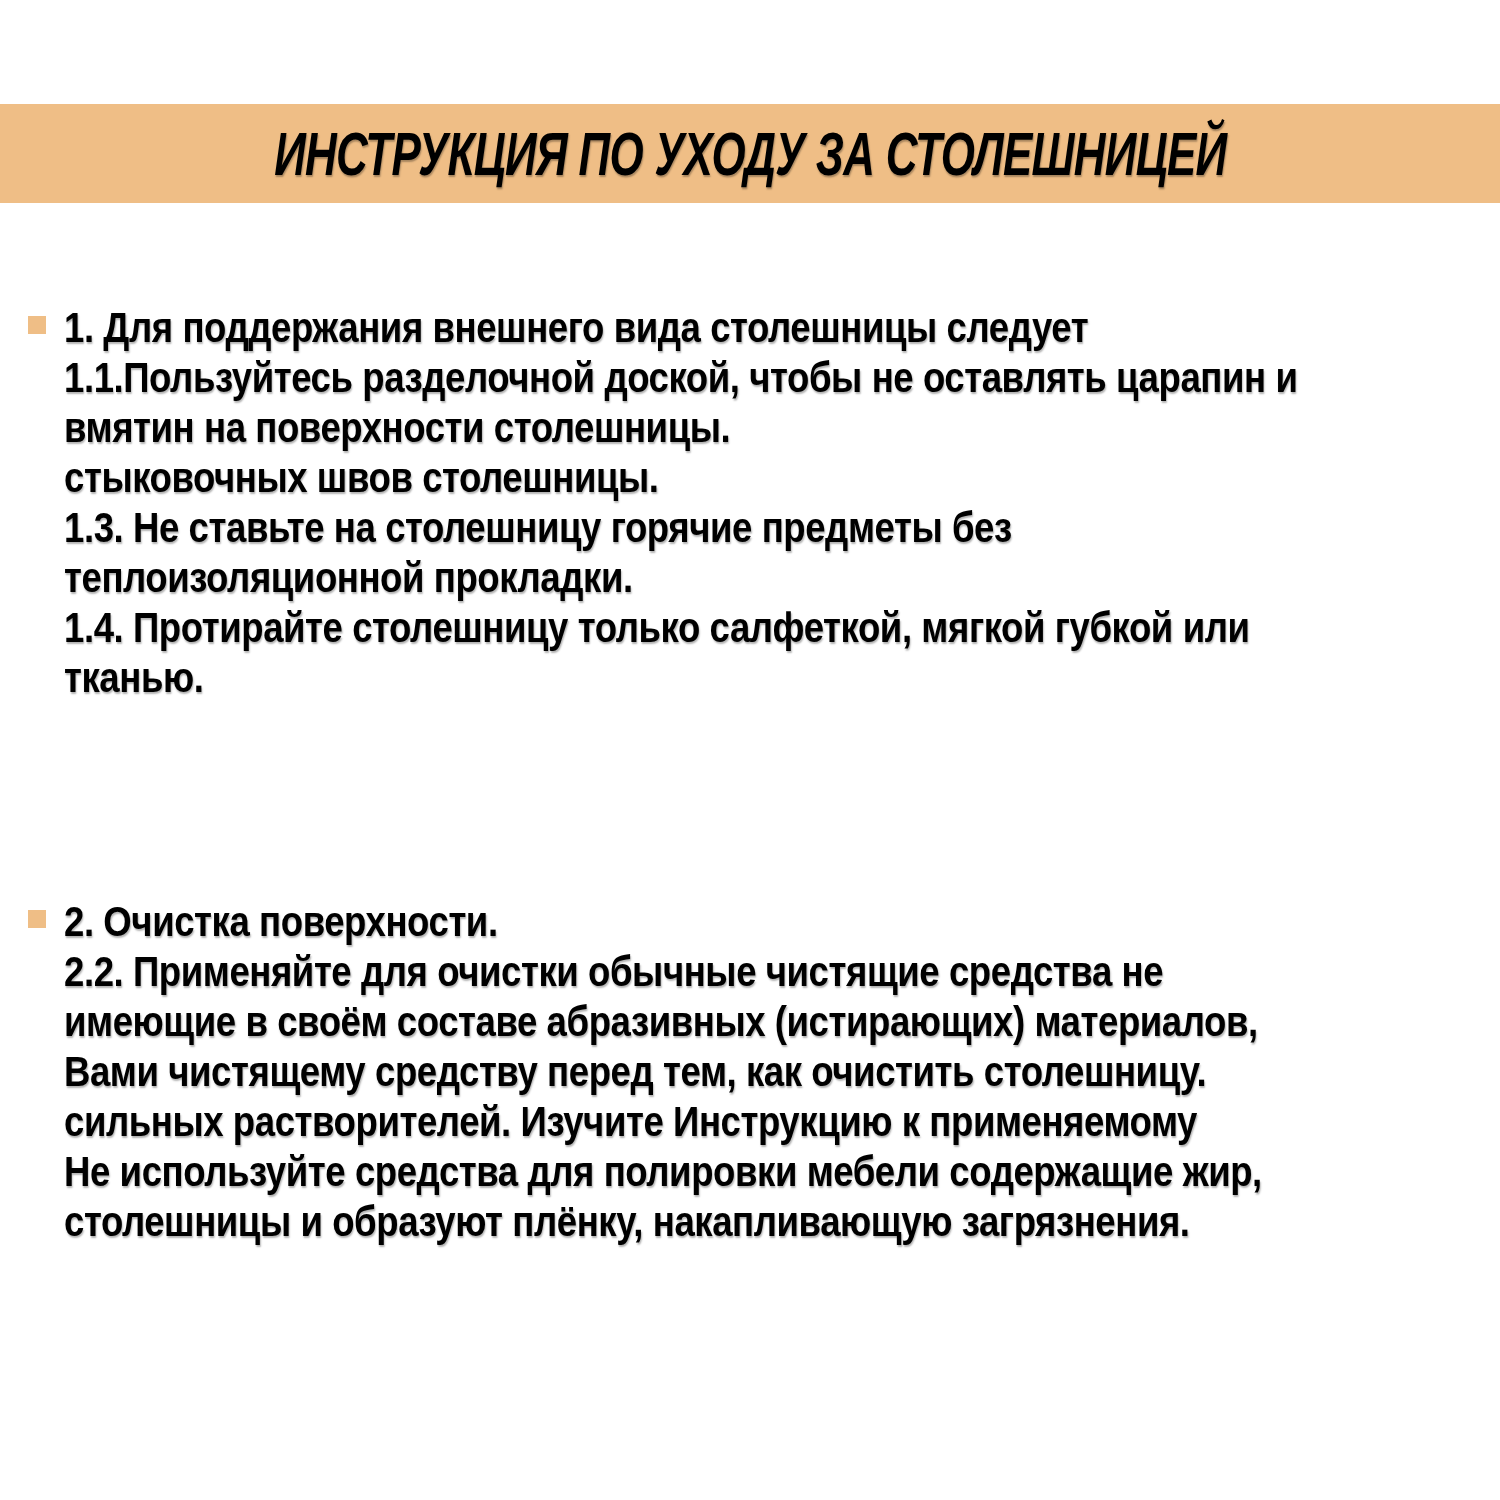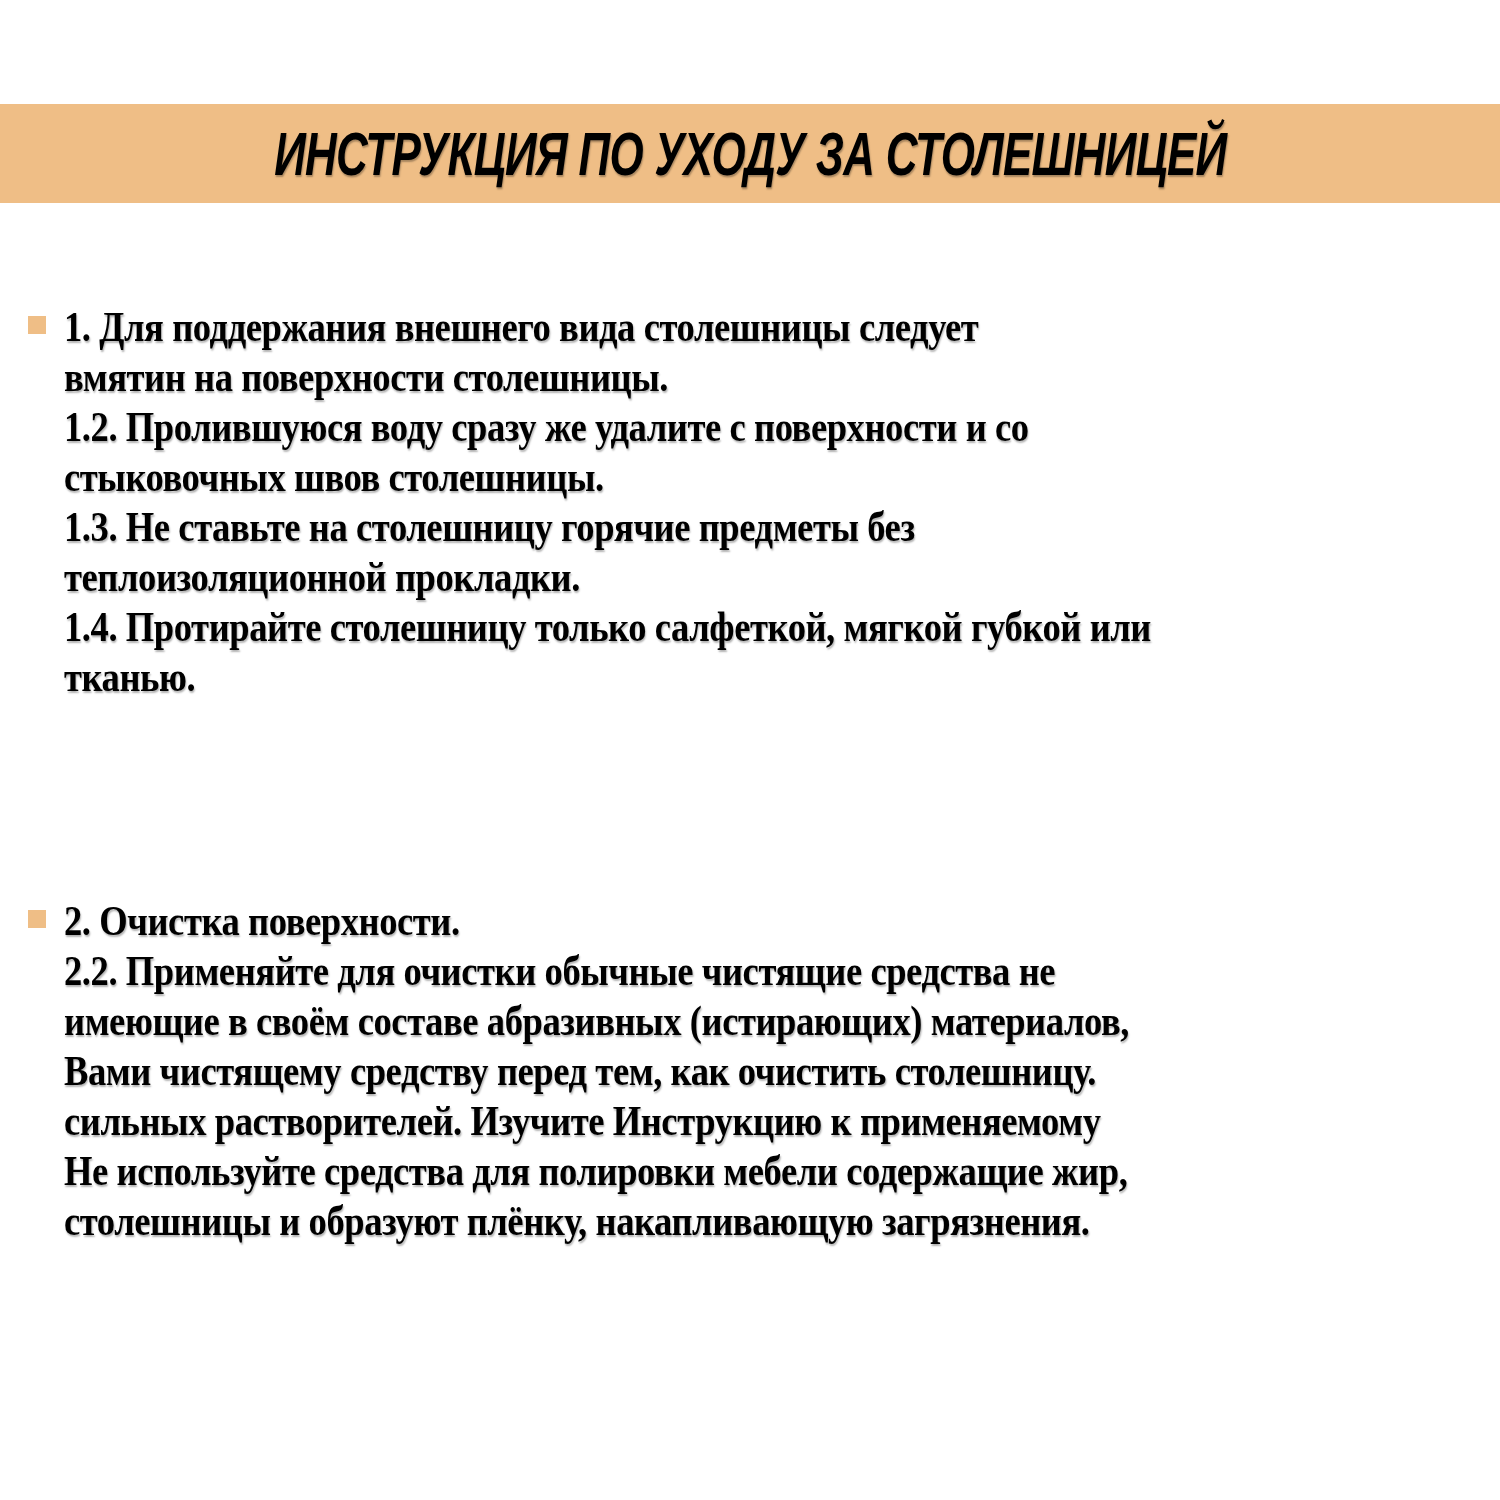--- a/index.html
+++ b/index.html
@@ -56,21 +56,20 @@
     left: -36px;
     top: 14px;
     width: 18px;
     height: 18px;
     background: #efbe86;
   }
   .line {
     height: 50px;
     line-height: 50px;
     white-space: nowrap;
-    font-family: Liberation Serif, serif;
   }
   .line-inner {
     display: inline-block;
     font-size: 43px;
     font-weight: 700;
     line-height: 50px;
     letter-spacing: -0.5px;
     white-space: nowrap;
     transform: scaleX(0.85);
     transform-origin: 0 50%;
@@ -85,22 +84,22 @@
   <div class="band" style="background: rgb(239, 190, 134);">
     <div class="title">ИНСТРУКЦИЯ ПО УХОДУ ЗА СТОЛЕШНИЦЕЙ</div>
   </div>
 
   <div class="content">
 
     <section class="sec sec1">
       <span class="bullet" style="background: rgb(239, 190, 134);"></span>
       <div class="lines">
           <div class="line"><span class="line-inner">1. Для поддержания внешнего вида столешницы следует</span></div>
+          <div class="line"><span class="line-inner">1.1.Пользуйтесь разделочной доской, чтобы не оставлять царапин и</span></div>
           <div class="line"><span class="line-inner">вмятин на поверхности столешницы.</span></div>
-          <div class="line"><span class="line-inner">1.2. Пролившуюся воду сразу же удалите с поверхности и со</span></div>
           <div class="line"><span class="line-inner">стыковочных швов столешницы.</span></div>
           <div class="line"><span class="line-inner">1.3. Не ставьте на столешницу горячие предметы без</span></div>
           <div class="line"><span class="line-inner">теплоизоляционной прокладки.</span></div>
           <div class="line"><span class="line-inner">1.4. Протирайте столешницу только салфеткой, мягкой губкой или</span></div>
           <div class="line"><span class="line-inner">тканью.</span></div>
         </div>
     </section>
 
     <section class="sec sec2">
       <span class="bullet" style="background: rgb(239, 190, 134);"></span>

